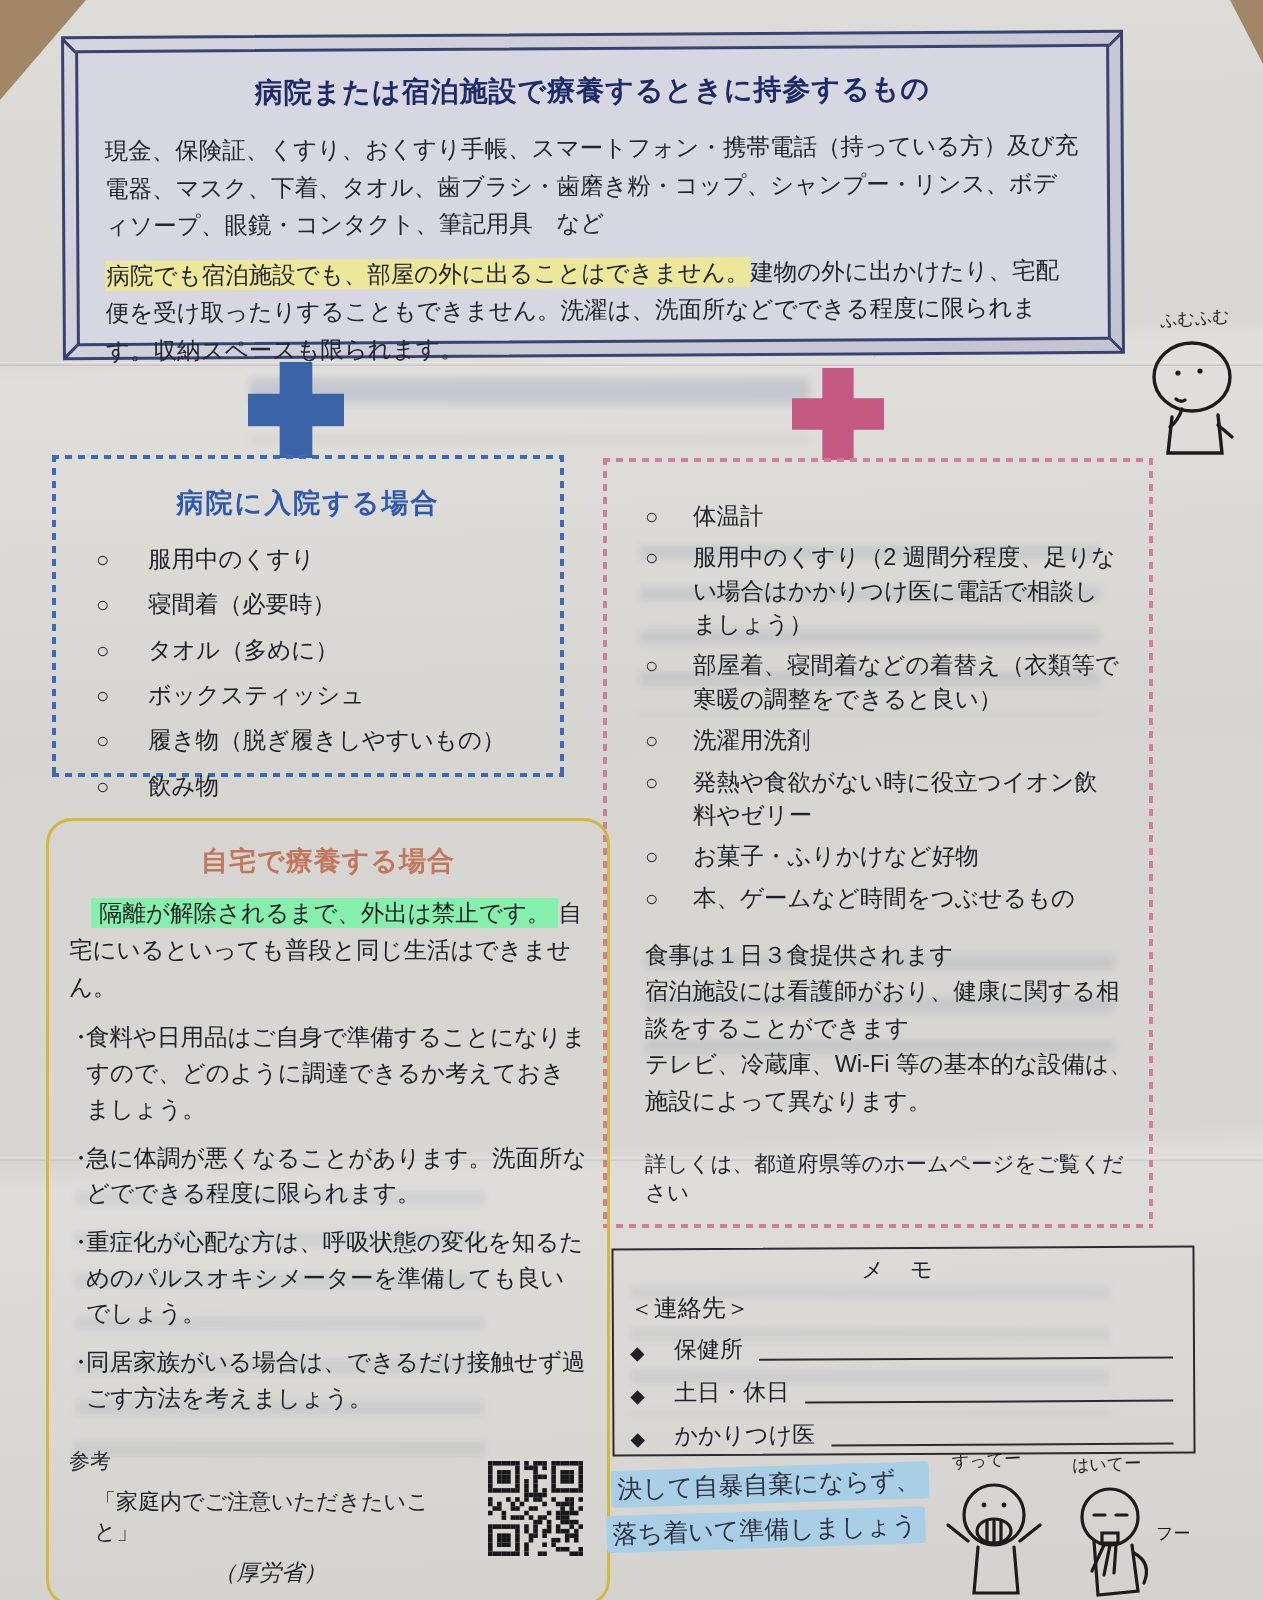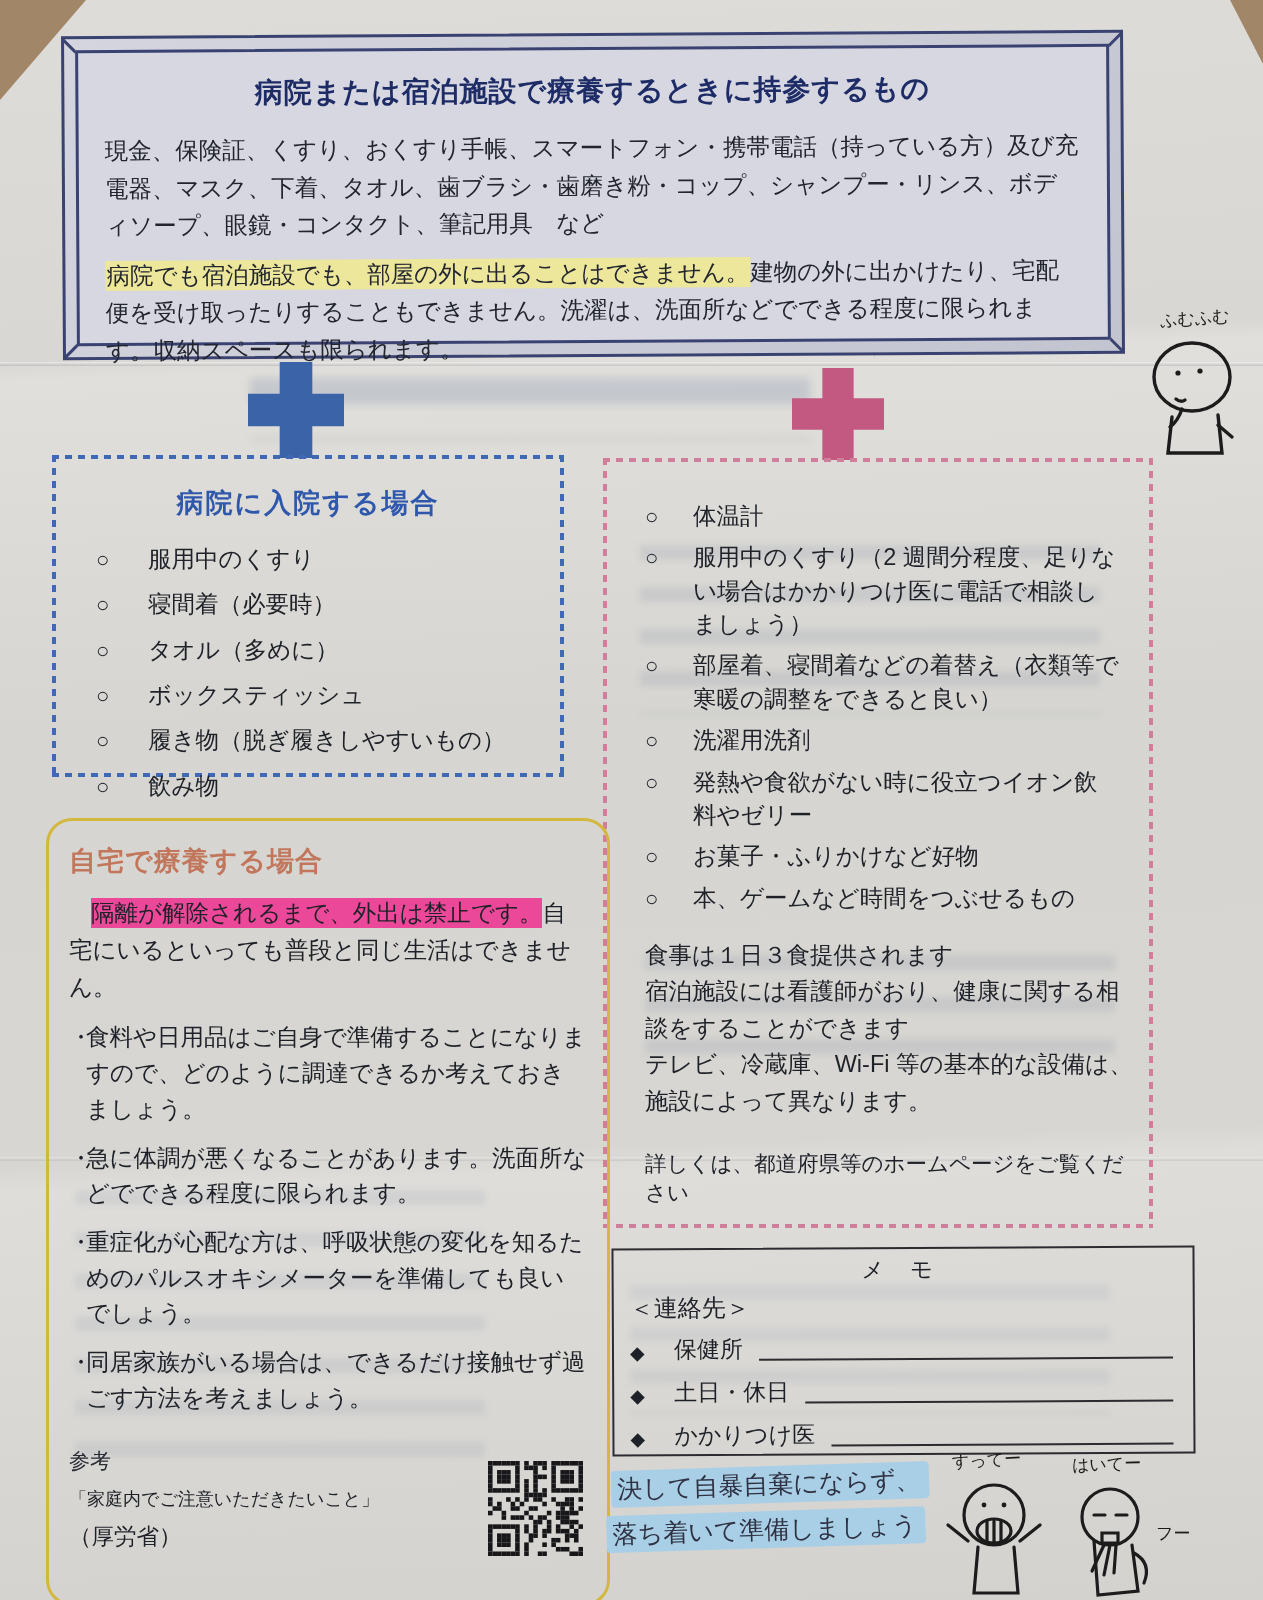--- a/index.html
+++ b/index.html
@@ -82,32 +82,32 @@
   .hotel-box .olist{margin:20px 0 0 16px;}
   .hotel-box .row-circle{margin-bottom:8px;}
   .hotel-box .row-circle .mk{width:48px;}
   .notes{margin:22px 0 0 16px;}
   .row-lines{font-size:23.5px;line-height:1.55;color:#1e2128;}
   .p-footer{margin:30px 0 0 16px;font-size:21.5px;color:#1e2128;}
 
   
   .home-box{position:absolute;left:46px;top:818px;width:518px;height:768px;
     border:3.5px solid #d2b83f;border-radius:26px;padding:14px 20px 0 20px;}
-  .y-title{margin-top:8px;font-size:27px;font-weight:bold;color:#c2775c;letter-spacing:1px;}
+  .y-title{margin-top:8px;text-align:center;font-size:27px;font-weight:bold;color:#c2775c;letter-spacing:1px;}
   .y-lead{margin:16px 0 0 0;font-size:23.5px;line-height:1.58;color:#1e2128;}
   .y-lead .indent{display:inline-block;width:22px;}
-  .hl-y2{background:#ec4899;padding:2px 0;}
+  .hl-y2{background:#86efac;padding:2px 8px;}
   .blist{margin-top:14px;}
   .row-bullet{display:flex;font-size:23.5px;line-height:1.52;color:#1e2128;margin-bottom:13px;}
   .row-bullet .mk{flex:none;width:17px;}
   .row-bullet .tx{flex:1;}
   .ref{position:relative;margin-top:30px;padding-right:116px;}
   .ref-label{font-size:21px;color:#2a2d35;}
-  .ref-title{margin-top:12px;font-size:18px;color:#1e2128;}
-  .ref-src{margin-top:10px;font-size:22.5px;color:#1e2128;text-align:left;}
+  .ref-title{margin-top:12px;font-size:22px;color:#1e2128;margin-left:25px;}
+  .ref-src{margin-top:10px;font-size:22.5px;color:#1e2128;text-align:center;font-style:italic;}
   #qr{position:absolute;right:4px;top:14px;width:95px;height:95px;}
   #qr svg{display:block;fill:#17171a;}
 
   
   .memo-box{position:absolute;left:612px;top:1247px;width:545px;height:198px;
     border:2.5px solid #2c2c30;padding:6px 18px 0 16px;transform:rotate(-.3deg);}
   .m-title{text-align:center;font-size:22px;color:#1e2128;letter-spacing:10px;}
   .m-head{margin-top:6px;font-size:24px;color:#1e2128;}
   .row-contact{display:flex;align-items:flex-end;font-size:23px;color:#1e2128;height:43px;}
   .row-contact .mk{flex:none;width:44px;font-size:19px;padding-bottom:3px;}

